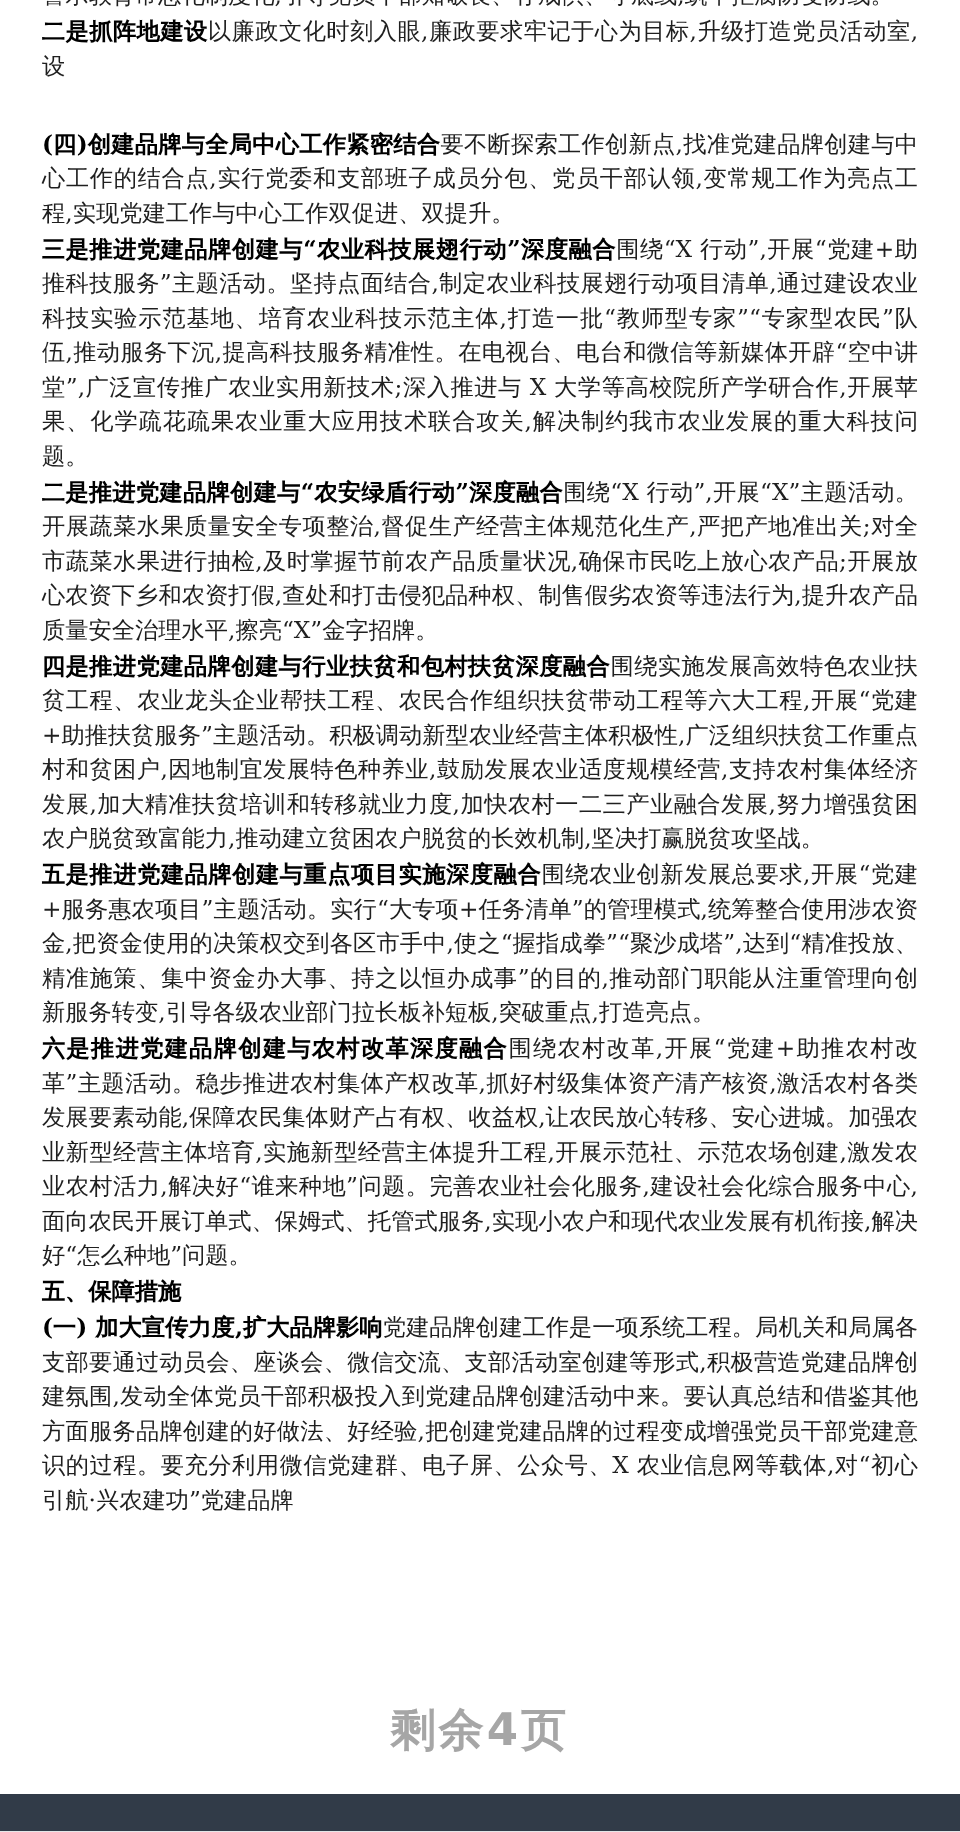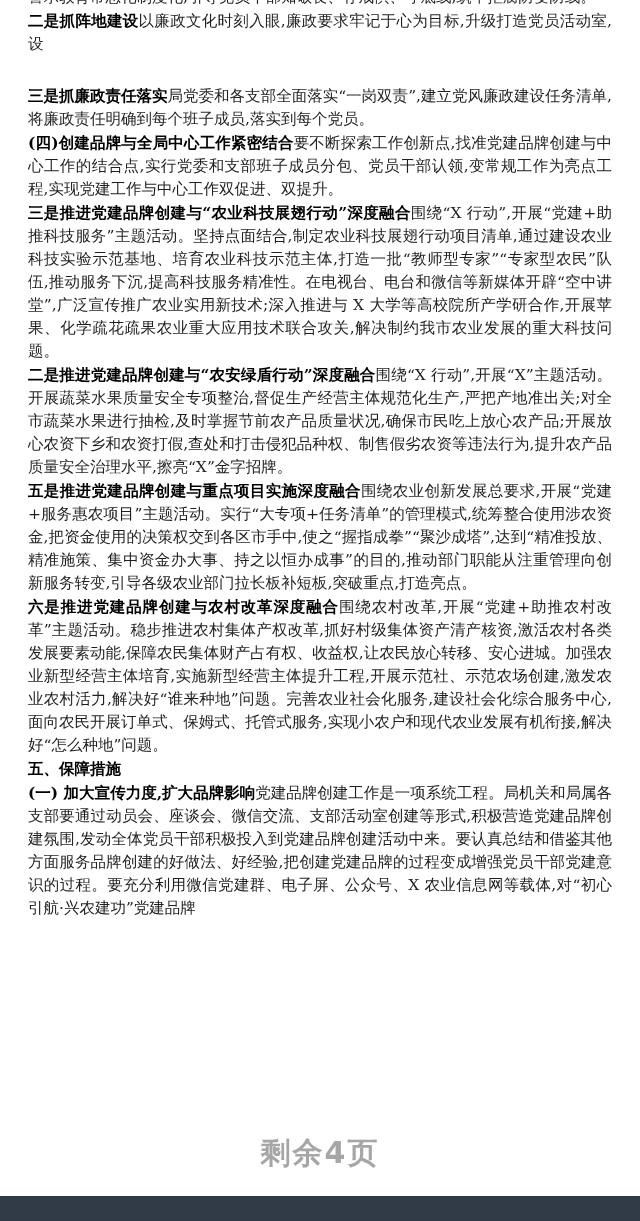--- a/index.html
+++ b/index.html
@@ -57,29 +57,29 @@
 
   <div class="doc-text">
 
     <p class="para clip-top"><b></b><span>警示教育常态化制度化,引导党员干部知敬畏、存戒惧、守底线,筑牢拒腐防变防线。</span></p>
 
     <p class="para"><b>二是抓阵地建设</b><span>以廉政文化时刻入眼,廉政要求牢记于心为目标,升级打造党员活动室,设</span></p>
 
     <div class="page-break-gap"></div>
 
 
-    <p class="para"><b>三是抓廉政责任落实</b><span>局党委和各支部全面落实“一岗双责”,建立党风廉政建设任务清单,将廉政责任明确到每个班子成员,落实到每个党员。</span></p>
 
     <p class="para"><b>(四)创建品牌与全局中心工作紧密结合</b><span>要不断探索工作创新点,找准党建品牌创建与中心工作的结合点,实行党委和支部班子成员分包、党员干部认领,变常规工作为亮点工程,实现党建工作与中心工作双促进、双提升。</span></p>
 
 
     <p class="para"><b>三是推进党建品牌创建与“农业科技展翅行动”深度融合</b><span>围绕“X 行动”,开展“党建+助推科技服务”主题活动。坚持点面结合,制定农业科技展翅行动项目清单,通过建设农业科技实验示范基地、培育农业科技示范主体,打造一批“教师型专家”“专家型农民”队伍,推动服务下沉,提高科技服务精准性。在电视台、电台和微信等新媒体开辟“空中讲堂”,广泛宣传推广农业实用新技术;深入推进与 X 大学等高校院所产学研合作,开展苹果、化学疏花疏果农业重大应用技术联合攻关,解决制约我市农业发展的重大科技问题。</span></p>
 
     <p class="para"><b>二是推进党建品牌创建与“农安绿盾行动”深度融合</b><span>围绕“X 行动”,开展“X”主题活动。开展蔬菜水果质量安全专项整治,督促生产经营主体规范化生产,严把产地准出关;对全市蔬菜水果进行抽检,及时掌握节前农产品质量状况,确保市民吃上放心农产品;开展放心农资下乡和农资打假,查处和打击侵犯品种权、制售假劣农资等违法行为,提升农产品质量安全治理水平,擦亮“X”金字招牌。</span></p>
 
+    <p class="para"><b>四是推进党建品牌创建与行业扶贫和包村扶贫深度融合</b><span>围绕实施发展高效特色农业扶贫工程、农业龙头企业帮扶工程、农民合作组织扶贫带动工程等六大工程,开展“党建+助推扶贫服务”主题活动。积极调动新型农业经营主体积极性,广泛组织扶贫工作重点村和贫困户,因地制宜发展特色种养业,鼓励发展农业适度规模经营,支持农村集体经济发展,加大精准扶贫培训和转移就业力度,加快农村一二三产业融合发展,努力增强贫困农户脱贫致富能力,推动建立贫困农户脱贫的长效机制,坚决打赢脱贫攻坚战。</span></p>
 
     <p class="para"><b>五是推进党建品牌创建与重点项目实施深度融合</b><span>围绕农业创新发展总要求,开展“党建+服务惠农项目”主题活动。实行“大专项+任务清单”的管理模式,统筹整合使用涉农资金,把资金使用的决策权交到各区市手中,使之“握指成拳”“聚沙成塔”,达到“精准投放、精准施策、集中资金办大事、持之以恒办成事”的目的,推动部门职能从注重管理向创新服务转变,引导各级农业部门拉长板补短板,突破重点,打造亮点。</span></p>
 
     <p class="para"><b>六是推进党建品牌创建与农村改革深度融合</b><span>围绕农村改革,开展“党建+助推农村改革”主题活动。稳步推进农村集体产权改革,抓好村级集体资产清产核资,激活农村各类发展要素动能,保障农民集体财产占有权、收益权,让农民放心转移、安心进城。加强农业新型经营主体培育,实施新型经营主体提升工程,开展示范社、示范农场创建,激发农业农村活力,解决好“谁来种地”问题。完善农业社会化服务,建设社会化综合服务中心,面向农民开展订单式、保姆式、托管式服务,实现小农户和现代农业发展有机衔接,解决好“怎么种地”问题。</span></p>
 
     <p class="para"><b>五、保障措施</b><span></span></p>
 
     <p class="para"><b>(一) 加大宣传力度,扩大品牌影响</b><span>党建品牌创建工作是一项系统工程。局机关和局属各支部要通过动员会、座谈会、微信交流、支部活动室创建等形式,积极营造党建品牌创建氛围,发动全体党员干部积极投入到党建品牌创建活动中来。要认真总结和借鉴其他方面服务品牌创建的好做法、好经验,把创建党建品牌的过程变成增强党员干部党建意识的过程。要充分利用微信党建群、电子屏、公众号、X 农业信息网等载体,对“初心引航·兴农建功”党建品牌</span></p>
 
   </div>

